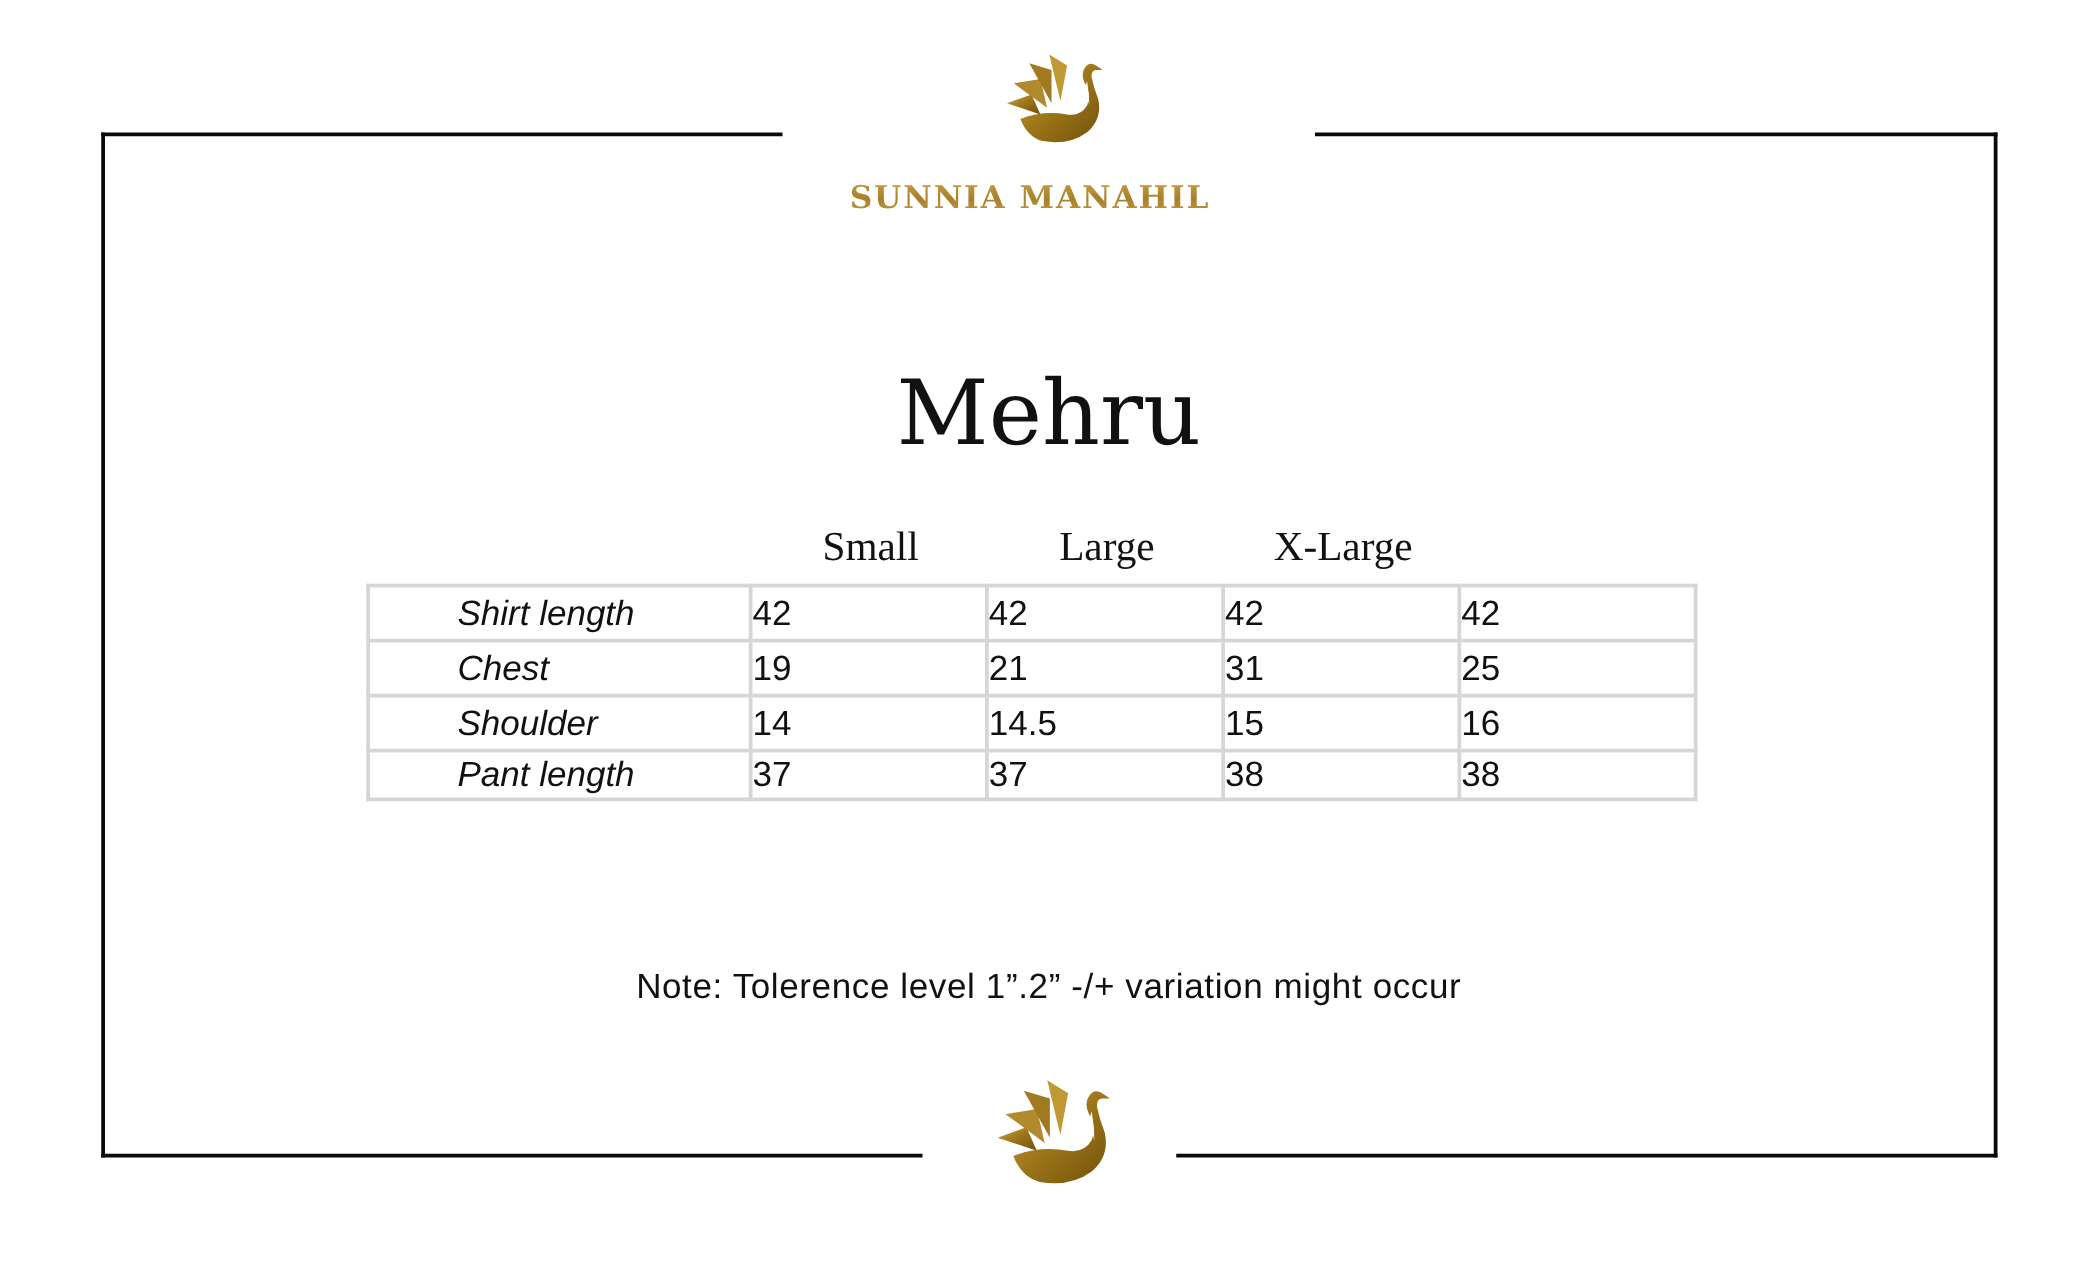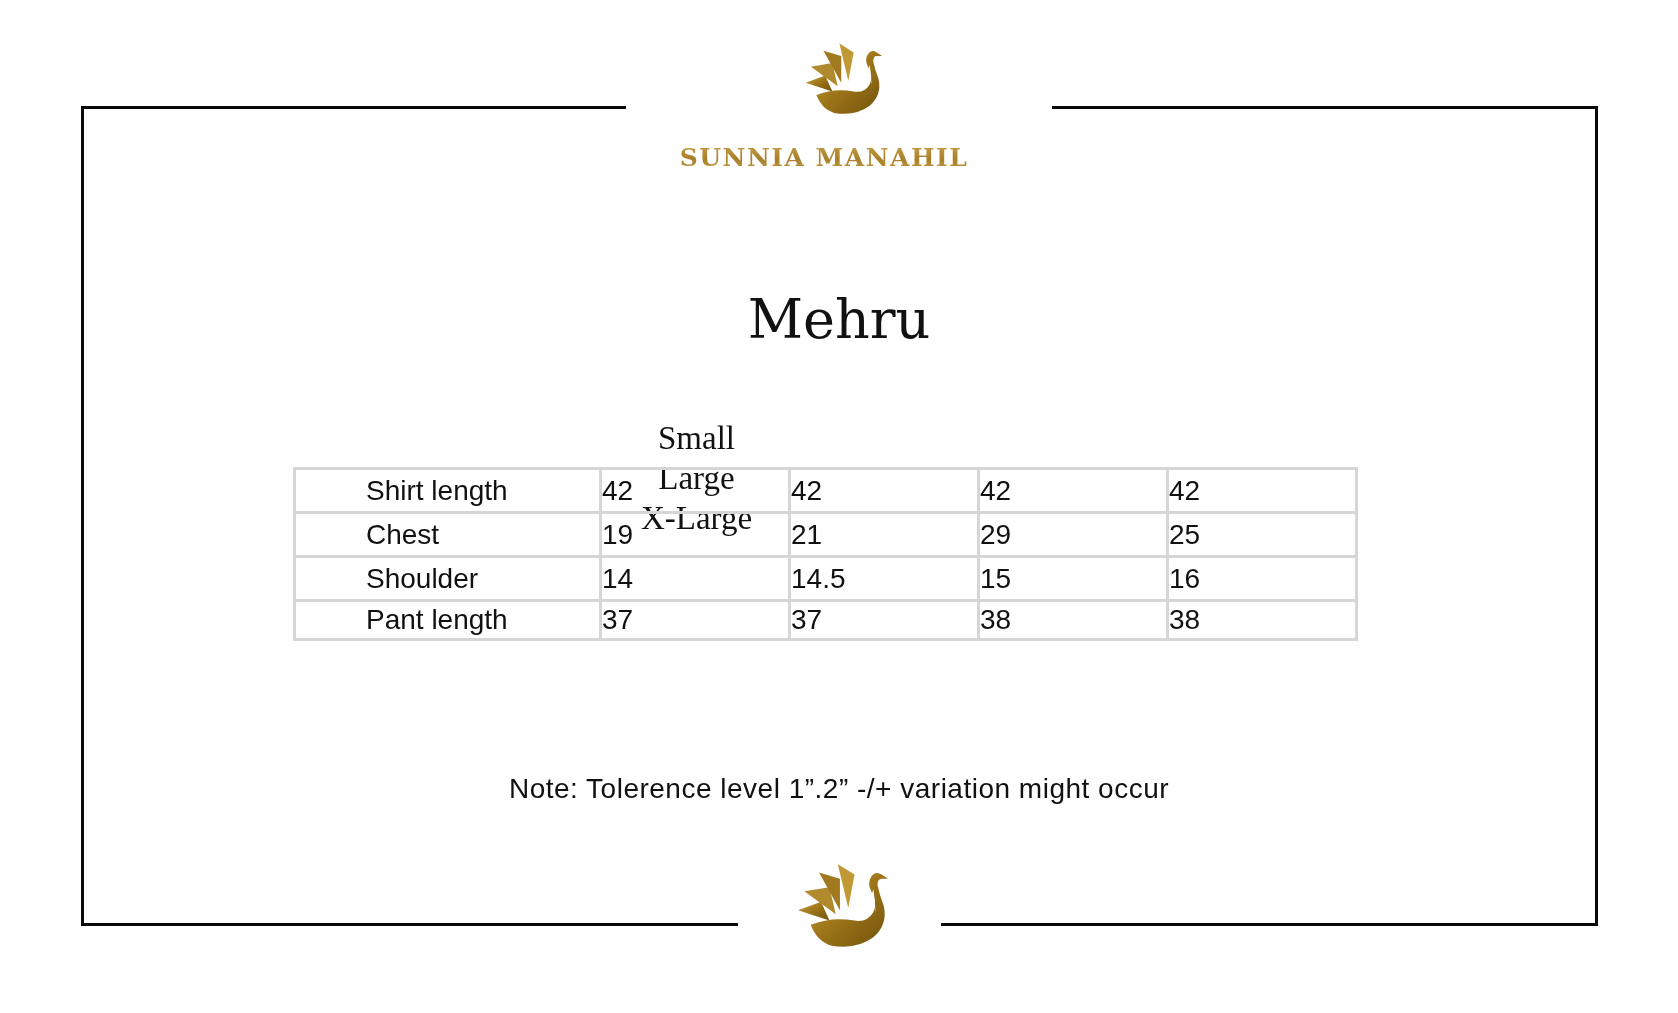--- a/index.html
+++ b/index.html
@@ -51,34 +51,33 @@
       -webkit-text-fill-color: transparent;
     }
 
     .product-title {
       position: absolute;
       left: 0;
       width: 1678px;
       top: 288px;
       text-align: center;
       font-family: "DejaVu Serif", "Liberation Serif", serif;
-      font-size: 54px;
+      font-size: 72px;
       color: #111111;
       letter-spacing: 0px;
     }
 
     
     .size-headers {
       position: absolute;
       top: 418px;
       left: 602px;
       width: 756px;
       height: 40px;
       display: flex;
-      flex-direction: column;
     }
     .size-header {
       width: 189px;
       text-align: center;
       font-family: "Liberation Serif", serif;
       font-size: 33px;
       color: #111111;
       line-height: 40px;
     }
 
@@ -95,20 +94,21 @@
       font-size: 28px;
       color: #111111;
       height: 41px;
       vertical-align: middle;
     }
     .size-table td.label-cell {
       width: 306px;
       text-align: left;
       padding-left: 70px;
       box-sizing: border-box;
+      font-style: italic;
     }
     .size-table td.value-cell {
       width: 186px;
     }
     .size-table tr:last-child td { height: 36px; }
 
     .note {
       position: absolute;
       left: 0;
       width: 1678px;
@@ -168,21 +168,21 @@
       <td class="label-cell">Shirt length</td>
       <td class="value-cell">42</td>
       <td class="value-cell">42</td>
       <td class="value-cell">42</td>
       <td class="value-cell">42</td>
     </tr>
     <tr>
       <td class="label-cell">Chest</td>
       <td class="value-cell">19</td>
       <td class="value-cell">21</td>
-      <td class="value-cell">29</td>
+      <td class="value-cell">31</td>
       <td class="value-cell">25</td>
     </tr>
     <tr>
       <td class="label-cell">Shoulder</td>
       <td class="value-cell">14</td>
       <td class="value-cell">14.5</td>
       <td class="value-cell">15</td>
       <td class="value-cell">16</td>
     </tr>
     <tr>

